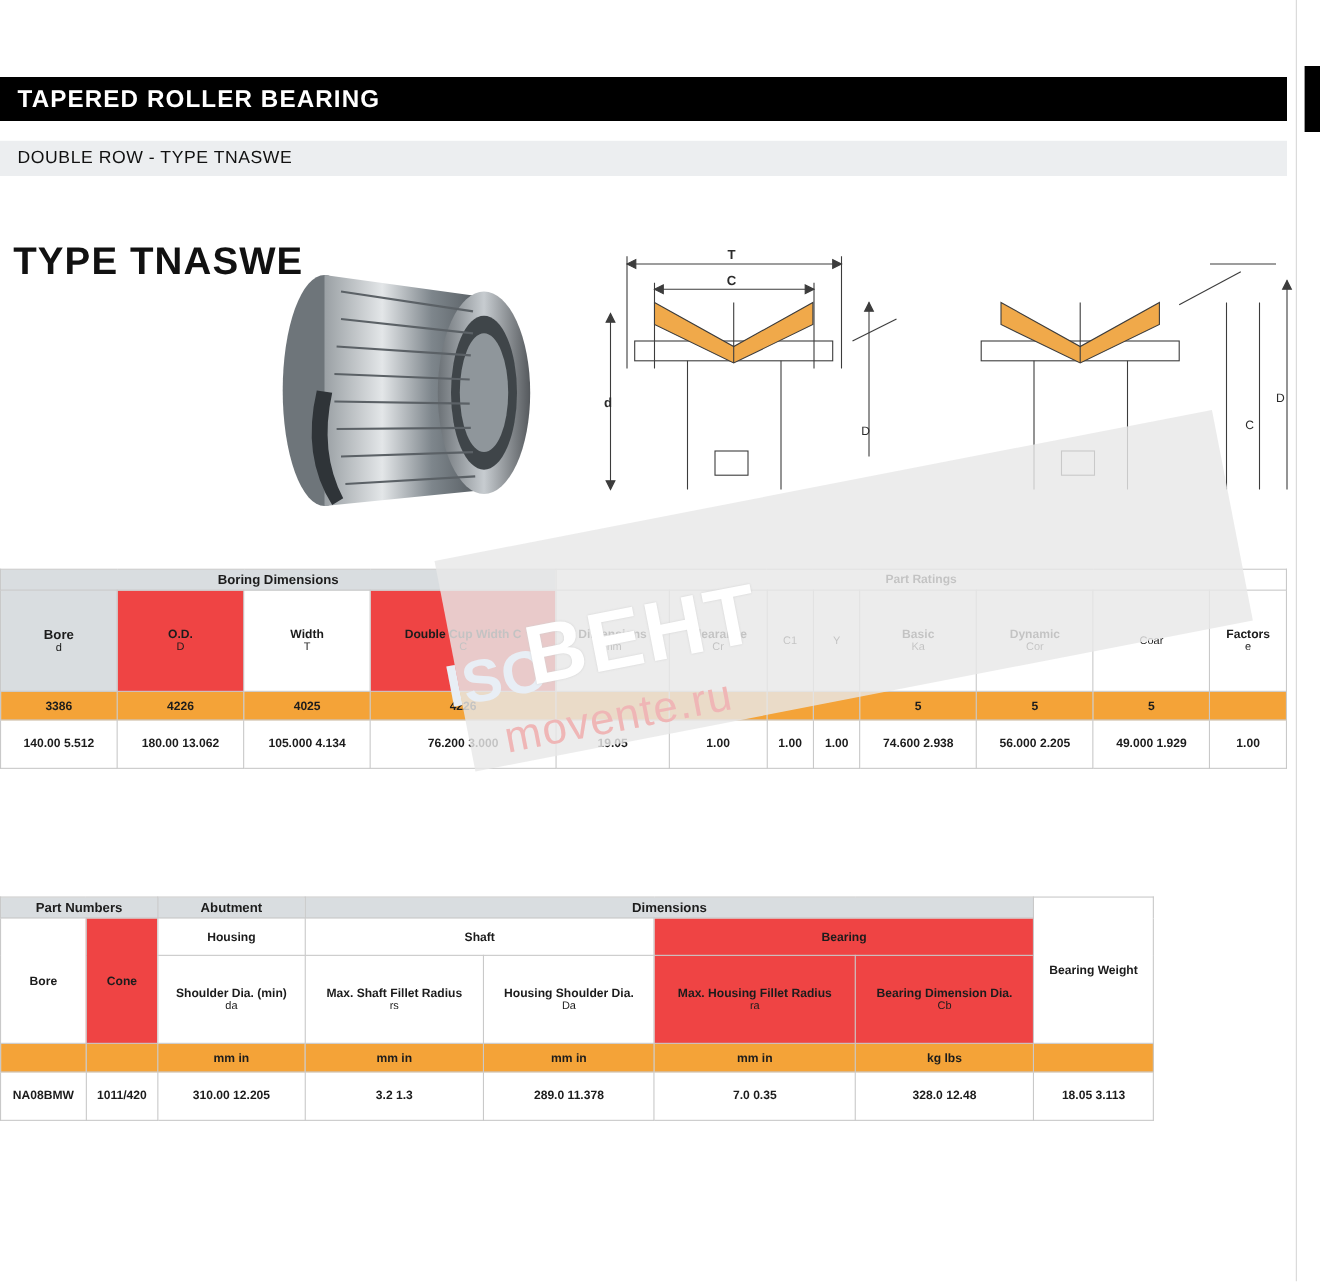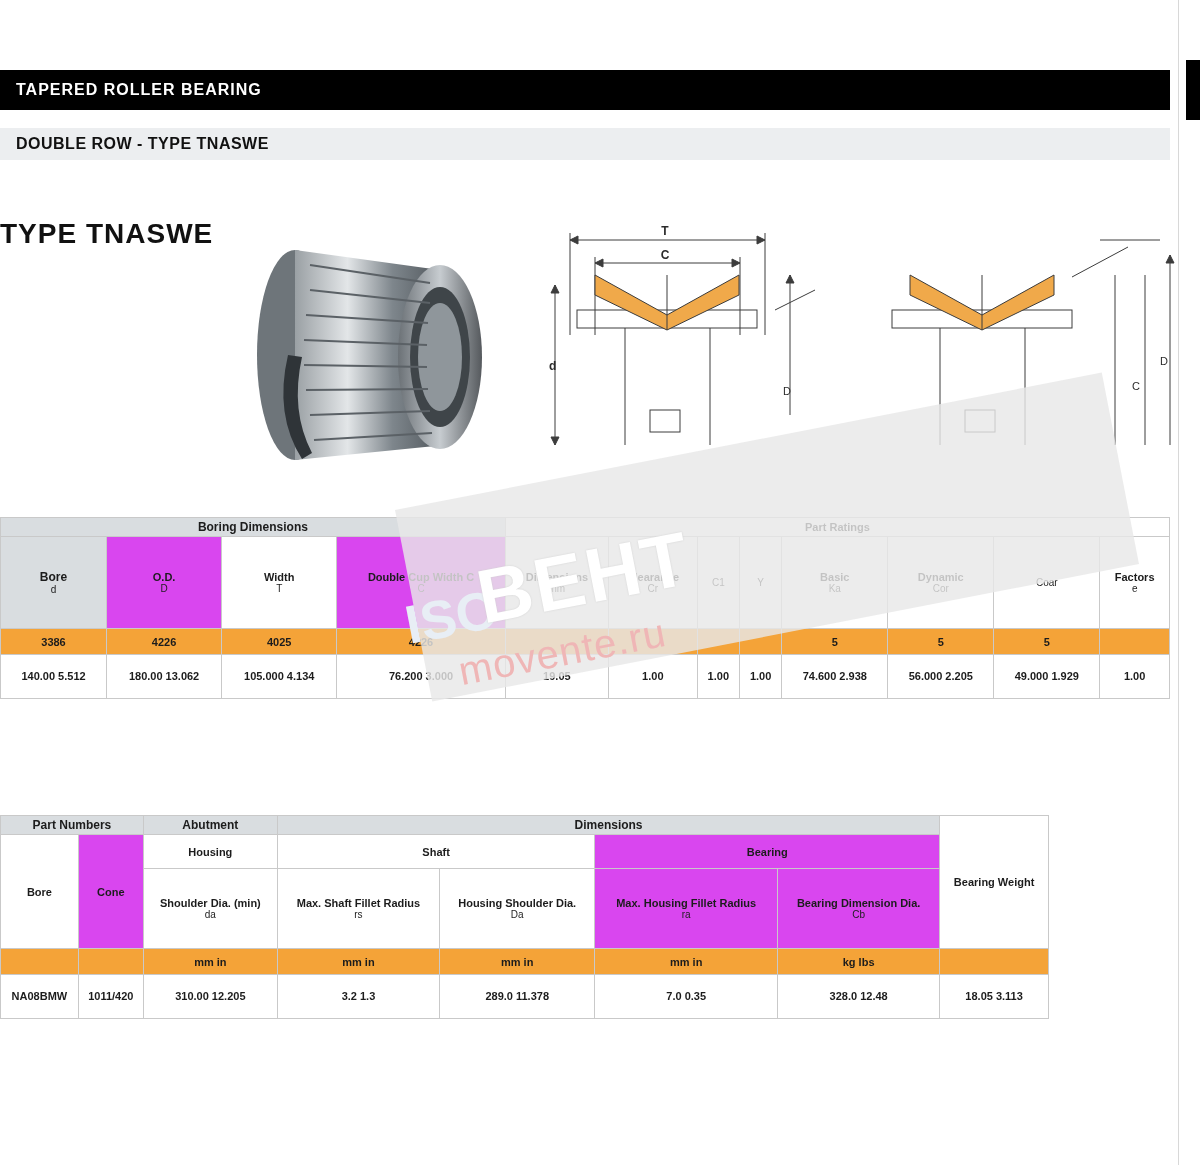--- a/index.html
+++ b/index.html
@@ -1,46 +1,46 @@
 <!DOCTYPE html>
 <html><head>
 <meta charset="utf-8">
 <style>
   html,body{margin:0;padding:0;background:#ffffff;}
   body{width:1200px;height:1165px;font-family:"Liberation Sans",sans-serif;color:#1a1a1a;overflow:hidden;}
   .page{position:relative;width:1200px;height:1165px;background:#fff;}
 
   
   .title-bar{position:absolute;left:0;top:70px;width:1170px;height:40px;background:#000;display:flex;align-items:center;}
-  .title-bar .t{color:#fff;font-weight:bold;font-size:16px;letter-spacing:1px;padding-left:16px;}
+  .title-bar .t{color:#fff;font-weight:bold;font-size:22px;letter-spacing:1px;padding-left:16px;}
   .subtitle-bar{position:absolute;left:0;top:128px;width:1170px;height:32px;background:#eceef0;display:flex;align-items:center;}
-  .subtitle-bar .t{color:#111;font-weight:bold;font-size:16px;letter-spacing:.5px;padding-left:16px;}
+  .subtitle-bar .t{color:#111;font-weight:normal;font-size:16px;letter-spacing:.5px;padding-left:16px;}
 
   .right-edge{position:absolute;left:1178px;top:0;width:22px;height:1165px;background:#fff;border-left:1px solid #d8d8d8;}
   .right-edge-top{position:absolute;left:1186px;top:60px;width:14px;height:60px;background:#000;}
 
-  .type-label{position:absolute;left:0;top:218px;font-size:28px;font-weight:bold;letter-spacing:1px;color:#111;}
+  .type-label{position:absolute;left:12px;top:218px;font-size:35px;font-weight:bold;letter-spacing:1px;color:#111;}
 
   
   .photo{position:absolute;left:240px;top:205px;width:280px;height:290px;}
   .photo svg{display:block;}
 
   
   .draw{position:absolute;top:215px;}
   .draw.left{left:525px;width:330px;height:290px;}
   .draw.right{left:860px;width:330px;height:290px;}
 
   
   table{border-collapse:collapse;position:absolute;font-size:11px;padding-left:24px;}
   .tbl1{left:0;top:517px;width:1170px;}
   .tbl2{left:0;top:815px;width:1049px;}
   td,th{border:1px solid #c9c9c9;text-align:center;vertical-align:middle;padding:2px 3px;font-weight:bold;color:#1c1c1c;}
   .hdr-grey{background:#d9dde0;font-size:12px;}
   .hdr-white{background:#ffffff;}
-  .hdr-orange{background:#d946ef;}
+  .hdr-orange{background:#ef4444;}
   .row-orange{background:#f4a338;height:26px;}
   .row-data{background:#ffffff;height:44px;}
   .sub{font-weight:normal;font-size:10px;display:block;}
   .two{line-height:1.25;}
 
   
   .wm{position:absolute;left:395px;top:510px;width:720px;height:195px;background:rgba(232,232,232,.82);transform:rotate(-11deg);transform-origin:left top;}
   .wm-text{position:absolute;left:470px;top:555px;transform:rotate(-11deg);transform-origin:left top;
            font-size:76px;font-weight:bold;color:#ffffff;letter-spacing:2px;text-shadow:0 0 2px #cfcfcf;}
   .wm-text2{position:absolute;left:455px;top:650px;transform:rotate(-11deg);transform-origin:left top;

